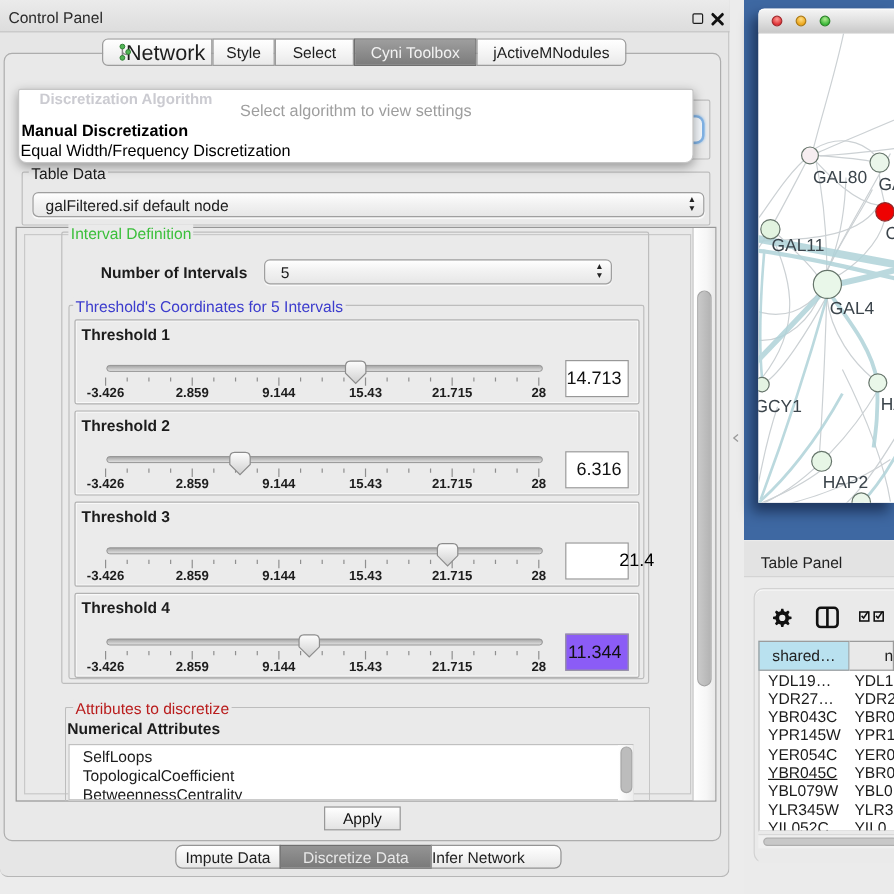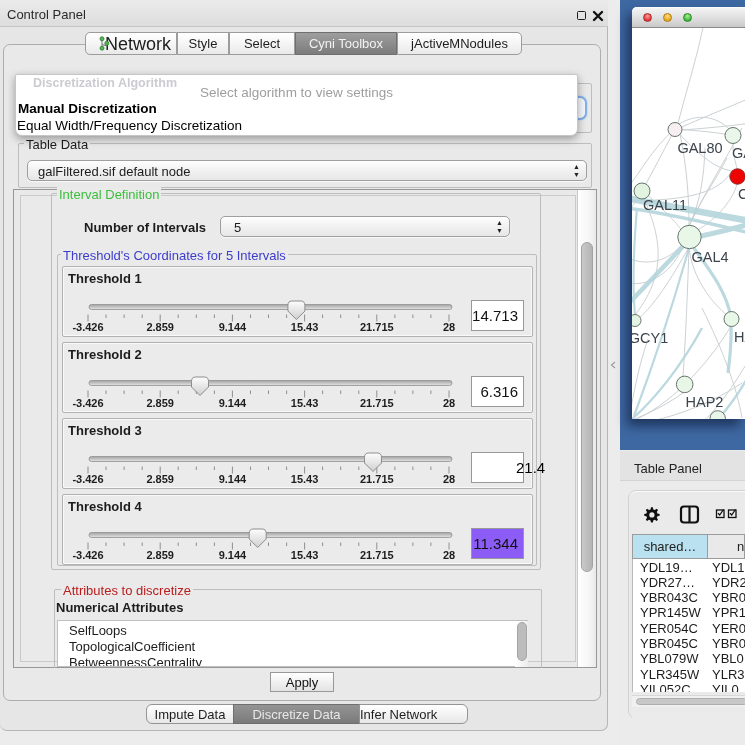--- a/index.html
+++ b/index.html
@@ -307,19 +307,19 @@
 </g>
 </svg>
 <div class="abs" style="left:632px;top:534px;width:113px;height:159px;background:#fff;border:1px solid #b9b9b9;border-right:none;overflow:hidden;"></div>
 <div class="abs" style="left:632px;top:534px;width:76px;height:25px;background:#b9e1ef;border:1px solid #9c9c9c;font-size:13px;color:#222;text-align:center;line-height:24px;">shared…</div>
 <div class="abs" style="left:708px;top:534px;width:37px;height:25px;background:#e9e9e9;border:1px solid #9c9c9c;border-left:none;font-size:13px;color:#222;padding-left:29px;line-height:24px;">n</div>
 <div class="abs lbl" style="left:640px;top:559.5px;width:105px;height:15.3px;overflow:hidden;white-space:nowrap;">YDL19…<span style="position:absolute;left:72px;">YDL1</span></div>
 <div class="abs lbl" style="left:640px;top:574.8px;width:105px;height:15.3px;overflow:hidden;white-space:nowrap;">YDR27…<span style="position:absolute;left:72px;">YDR2</span></div>
 <div class="abs lbl" style="left:640px;top:590.1px;width:105px;height:15.3px;overflow:hidden;white-space:nowrap;">YBR043C<span style="position:absolute;left:72px;">YBR0</span></div>
 <div class="abs lbl" style="left:640px;top:605.4px;width:105px;height:15.3px;overflow:hidden;white-space:nowrap;">YPR145W<span style="position:absolute;left:72px;">YPR1</span></div>
 <div class="abs lbl" style="left:640px;top:620.7px;width:105px;height:15.3px;overflow:hidden;white-space:nowrap;">YER054C<span style="position:absolute;left:72px;">YER0</span></div>
-<div class="abs lbl" style="left:640px;top:636.0px;width:105px;height:15.3px;overflow:hidden;white-space:nowrap;">YBR045C<span style="position:absolute;left:72px;">YBR0</span></div>
+<div class="abs lbl" style="left:640px;top:636.0px;width:105px;height:15.3px;overflow:hidden;white-space:nowrap;text-decoration:underline;">YBR045C<span style="position:absolute;left:72px;">YBR0</span></div>
 <div class="abs lbl" style="left:640px;top:651.3px;width:105px;height:15.3px;overflow:hidden;white-space:nowrap;">YBL079W<span style="position:absolute;left:72px;">YBL0</span></div>
 <div class="abs lbl" style="left:640px;top:666.6px;width:105px;height:15.3px;overflow:hidden;white-space:nowrap;">YLR345W<span style="position:absolute;left:72px;">YLR3</span></div>
 <div class="abs lbl" style="left:640px;top:681.9px;width:105px;height:15.3px;overflow:hidden;white-space:nowrap;">YIL052C<span style="position:absolute;left:72px;">YIL0</span></div>
 <div class="abs" style="left:632px;top:692px;width:113px;height:53px;background:#eaeaea;"></div>
 <div class="abs" style="left:632px;top:695px;width:113px;height:12px;background:#f0f0f0;border-top:1px solid #d8d8d8;"></div>
 <div class="abs" style="left:636px;top:697.5px;width:112px;height:7px;background:#c8c8c8;border:1px solid #aeaeae;border-radius:4px;"></div>
 <div class="abs" style="left:620px;top:719px;width:125px;height:26px;background:#ebebeb;"></div>
 </body></html>

